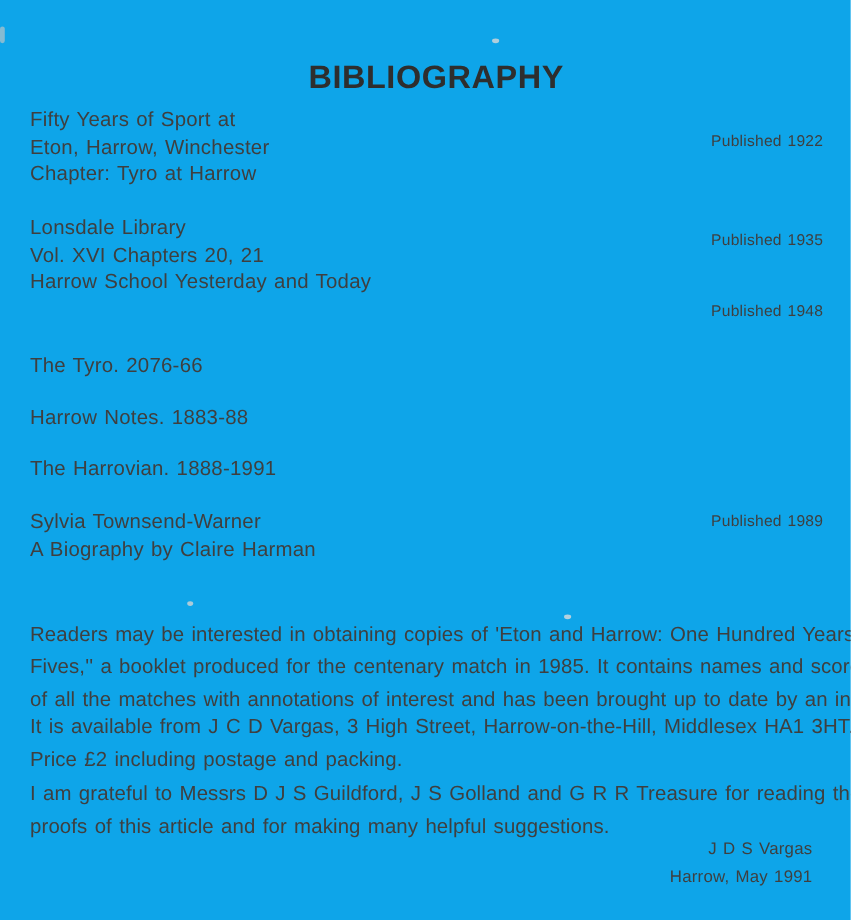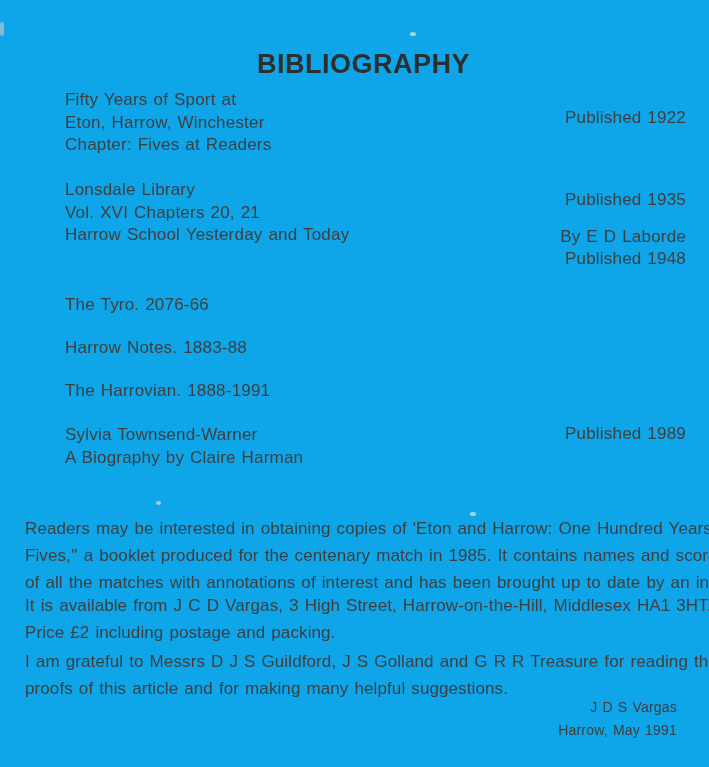--- a/index.html
+++ b/index.html
@@ -26,32 +26,31 @@
     color: #2e2e2e;
   }
   .entry {
     position: absolute;
     left: 25px;
     font-size: 17px;
     line-height: 22.5px;
     letter-spacing: 0.2px;
     word-spacing: 1px;
     white-space: nowrap;
-    margin-left: 40px;
   }
   .entry-1 { top: 89px; }
   .entry-2 { top: 179px; }
   .entry-3 { top: 294px; }
   .entry-4 { top: 337px; }
   .entry-5 { top: 380px; }
   .entry-6 { top: 424px; }
   .annotation {
     position: absolute;
     right: 23px;
-    font-size: 17px;
+    font-size: 13px;
     line-height: 22.5px;
     letter-spacing: 0.2px;
     word-spacing: 1px;
     text-align: right;
     white-space: nowrap;
   }
   .ann-1 { top: 107px; }
   .ann-2 { top: 189px; }
   .ann-3 { top: 226px; }
   .ann-4 { top: 248px; text-align: right; }
@@ -92,21 +91,21 @@
 </head>
 <body>
 
 <div class="page">
 
   <h1 class="title">BIBLIOGRAPHY</h1>
 
   <div class="entry entry-1">
     <div>Fifty Years of Sport at</div>
     <div>Eton, Harrow, Winchester</div>
-    <div>Chapter: Fives at Readers</div>
+    <div>Chapter: Tyro at Harrow</div>
   </div>
 
   <div class="entry entry-2">
     <div>Lonsdale Library</div>
     <div>Vol. XVI Chapters 20, 21</div>
     <div>Harrow School Yesterday and Today</div>
   </div>
 
   <div class="entry entry-3">
     <div>The Tyro. 2076-66</div>
@@ -120,21 +119,20 @@
     <div>The Harrovian. 1888-1991</div>
   </div>
 
   <div class="entry entry-6">
     <div>Sylvia Townsend-Warner</div>
     <div>A Biography by Claire Harman</div>
   </div>
 
   <div class="annotation ann-1">Published 1922</div>
   <div class="annotation ann-2">Published 1935</div>
-  <div class="annotation ann-3">By E D Laborde</div>
   <div class="annotation ann-4">Published 1948</div>
   <div class="annotation ann-5">Published 1989</div>
 
   <div class="para para-1">
     <div>Readers may be interested in obtaining copies of 'Eton and Harrow: One Hundred Years of</div>
     <div>Fives,'' a booklet produced for the centenary match in 1985. It contains names and scores</div>
     <div>of all the matches with annotations of interest and has been brought up to date by an insert</div>
   </div>
 
   <div class="para para-2">

